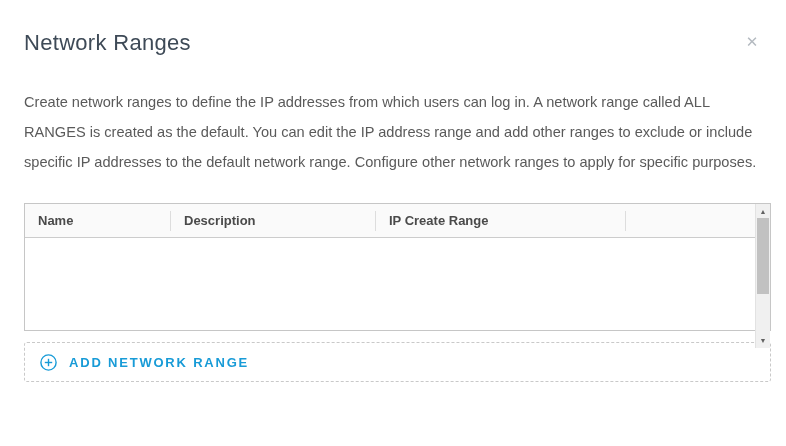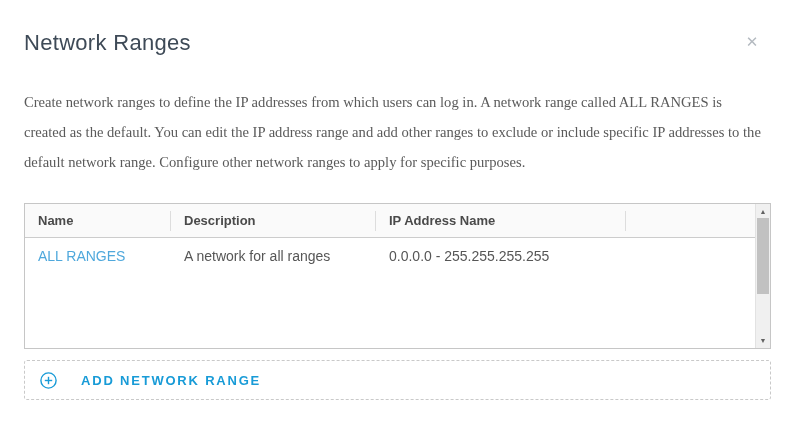--- a/index.html
+++ b/index.html
@@ -13,25 +13,25 @@
     font-size: 22px; font-weight: 300; color: #3e4a57; letter-spacing: 0.3px;
   }
   .close-btn {
     position: absolute; top: 24px; right: 10px;
     width: 18px; height: 18px; line-height: 16px; text-align: center;
     font-size: 15px; font-weight: 300; color: #b4bac0; cursor: pointer;
   }
 
   .desc {
     margin-top: 31px; width: 741px;
-    font-size: 14.6px; line-height: 30px; color: #5a5a5a; font-family: Liberation Serif, serif;
+    font-size: 14.6px; line-height: 30px; color: #5a5a5a;
   }
 
   .table-wrap {
-    position: relative; margin-top: 26px; width: 747px; height: 146px;
+    position: relative; margin-top: 26px; width: 747px; height: 128px;
     border: 1px solid #c6c6c6; background: #fff;
   }
   table { border-collapse: collapse; table-layout: fixed; width: 731px; }
   col.c-name { width: 146px; }
   col.c-desc { width: 205px; }
   col.c-ip   { width: 250px; }
   col.c-act  { width: 130px; }
 
   thead th {
     position: relative; height: 33px; background: #fafafa;
@@ -69,21 +69,21 @@
   .sb-up { top: 1px; }
   .sb-down { bottom: 1px; }
   .sb-thumb {
     position: absolute; top: 14px; left: 1px; width: 12px; height: 76px;
     background: #c1c1c1; cursor: pointer;
   }
 
   .add-btn {
     margin-top: 11px; width: 747px; height: 40px;
     background: #ffffff; border: 1px dashed #c9c9c9; border-radius: 3px;
-    display: flex; align-items: center; gap: 24px; padding: 0 15px;
+    display: flex; align-items: center; gap: 12px; padding: 0 15px;
     cursor: pointer; font-family: "Liberation Sans", sans-serif;
   }
   .add-btn .plus-icon { display: inline-flex; line-height: 0; }
   .add-btn .label {
     font-size: 13px; font-weight: 600; letter-spacing: 1.8px;
     color: #189bd7;
   }
 </style>
 </head>
 <body>
@@ -102,31 +102,25 @@
       <colgroup>
         <col class="c-name">
           <col class="c-desc">
           <col class="c-ip">
           <col class="c-act">
       </colgroup>
       <thead>
         <tr>
           <th>Name</th>
           <th>Description</th>
-          <th>IP Address Name</th>
+          <th>IP Create Range</th>
           <th></th>
         </tr>
       </thead>
       <tbody>
-        <tr>
-          <td class="link">ALL RANGES</td>
-          <td>A network for all ranges</td>
-          <td>0.0.0.0 - 255.255.255.255</td>
-          <td class="actions"></td>
-        </tr>
       </tbody>
     </table>
 
     <div class="vscrollbar">
       <div class="sb-arrow sb-up">▲</div>
       <div class="sb-thumb"></div>
       <div class="sb-arrow sb-down">▼</div>
     </div>
   </div>
 

